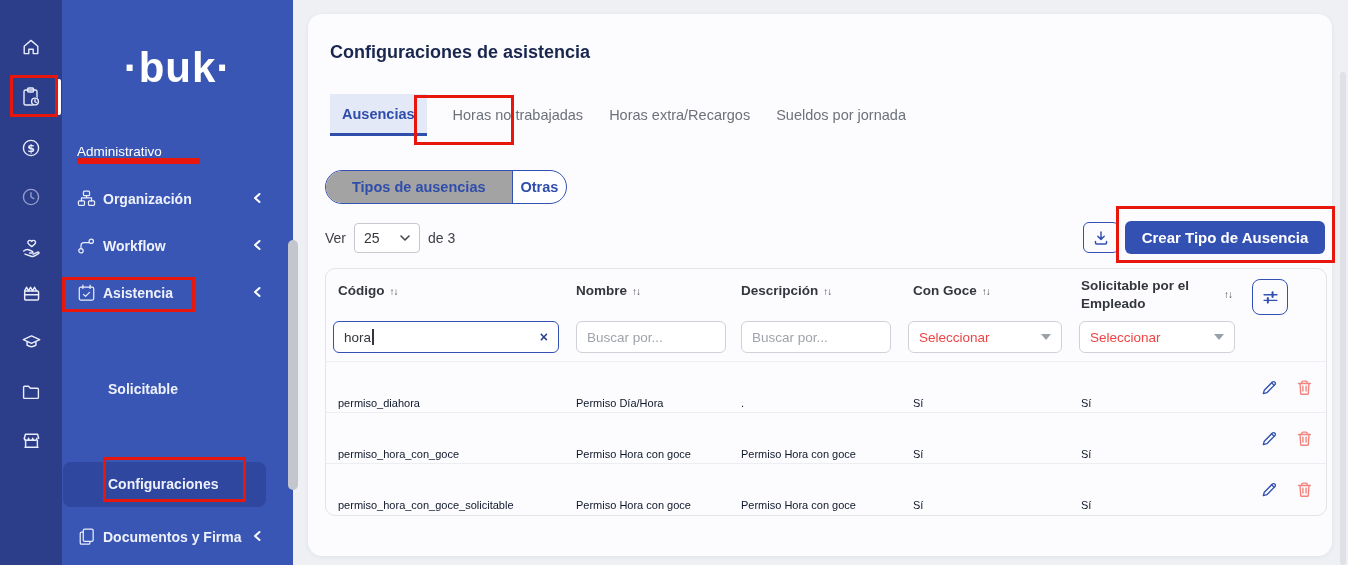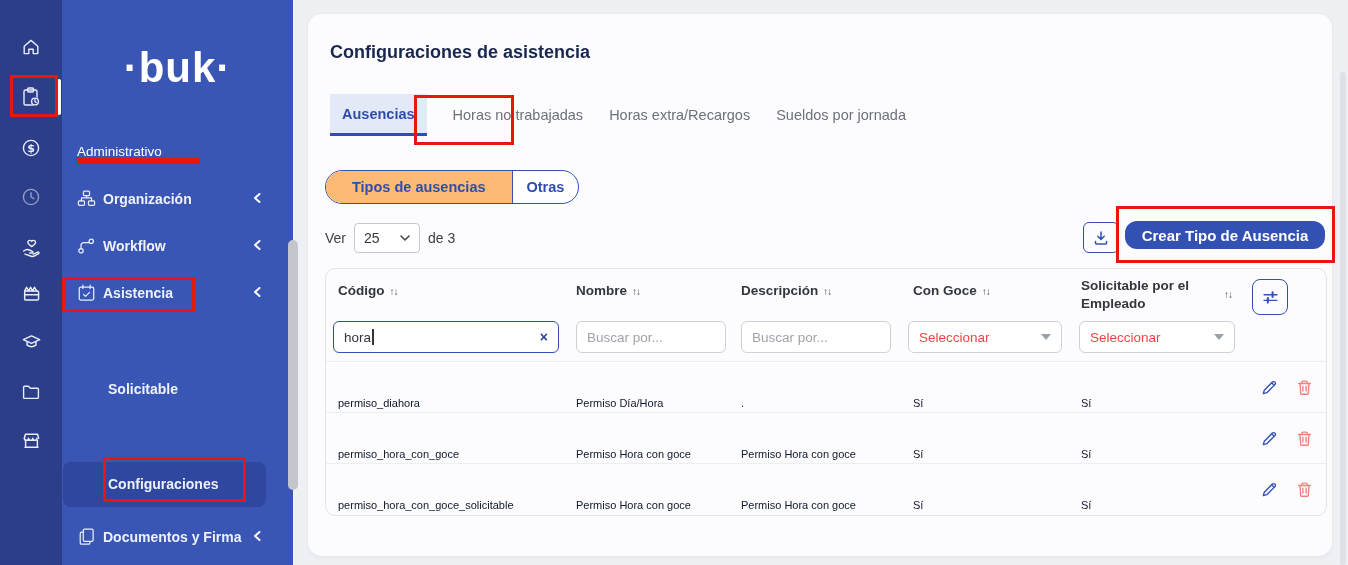--- a/index.html
+++ b/index.html
@@ -29,30 +29,30 @@
   .page-scrollbar{position:absolute;right:2px;top:72px;width:6px;height:493px;background:#dfe1e6;border-radius:3px;cursor:grab}
   
   .card{position:absolute;left:308px;top:14px;width:1024px;height:542px;background:#fcfcfe;border-radius:14px;box-shadow:0 1px 4px rgba(30,40,90,.07)}
   .page-title{position:absolute;left:22px;top:28px;font-size:18px;font-weight:700;color:#19274e}
   
   .tabs{position:absolute;left:22px;top:80px;height:42px;display:flex;align-items:stretch;gap:26px}
   .tab{display:flex;align-items:center;font-size:14.5px;color:#6d717a;cursor:pointer;white-space:nowrap}
   .tab.active{background:#e4e9f8;color:#2f4dab;font-weight:700;padding:0 12px;border-bottom:3px solid #2f4dab;box-sizing:border-box}
   
   .seg{position:absolute;left:17px;top:156px;height:34px;display:inline-flex;border:1.5px solid #3351b2;border-radius:18px;overflow:hidden;background:#fff;box-sizing:border-box}
-  .seg .segi{display:flex;align-items:center;padding:0 14px;font-size:14.5px;font-weight:600;color:#2f4dab;cursor:pointer;white-space:nowrap}
-  .seg .segi.active{background:#fdba74;padding:8px 26px}
+  .seg .segi{display:flex;align-items:center;padding:0 8px;font-size:14.5px;font-weight:600;color:#2f4dab;cursor:pointer;white-space:nowrap}
+  .seg .segi.active{background:#a3a3a3;padding:8px 26px}
   .seg .segi + .segi{border-left:1.5px solid #3351b2}
   
   .pagerow{position:absolute;left:17px;top:208px;height:31px;display:flex;align-items:center;gap:8px;font-size:14px;color:#3c3f46}
   .mini-select{width:66px;height:30px;border:1px solid #c6c8cf;border-radius:4px;background:#fff;display:flex;align-items:center;justify-content:space-between;padding:0 9px;box-sizing:border-box;cursor:pointer;color:#33363c}
   
   .dl-btn{position:absolute;left:775px;top:208px;width:36px;height:31px;border:1.5px solid #3351b2;border-radius:6px;background:#fcfcfe;display:flex;align-items:center;justify-content:center;cursor:pointer;box-sizing:border-box}
   .dl-btn svg{stroke:#3351b2;fill:none;stroke-width:1.5;stroke-linecap:round;stroke-linejoin:round}
-  .create-btn{position:absolute;left:817px;top:207px;width:200px;height:28px;background:#3351b2;border:none;border-radius:12px;color:#fff;font-size:15px;font-weight:700;font-family:inherit;cursor:pointer}
+  .create-btn{position:absolute;left:817px;top:207px;width:200px;height:33px;background:#3351b2;border:none;border-radius:6px;color:#fff;font-size:15px;font-weight:700;font-family:inherit;cursor:pointer}
   
   .tbl{position:absolute;left:17px;top:254px;width:1002px;height:248px;border:1px solid #e3e4e9;border-radius:10px;background:#fcfcfe;box-sizing:border-box;overflow:hidden}
   .th{position:absolute;top:14px;font-size:13.5px;font-weight:700;color:#33363d;cursor:pointer;white-space:nowrap}
   .th .sort, .sort{font-size:10px;color:#4a4d55;letter-spacing:-1px;margin-left:5px}
   .th.wrap{width:132px;white-space:normal;line-height:1.3;top:8px}
   .sort-abs{position:absolute;left:893px;top:20px;cursor:pointer}
   .cols-btn{position:absolute;left:926px;top:10px;width:36px;height:36px;border:1.5px solid #3351b2;border-radius:8px;background:#fcfcfe;display:flex;align-items:center;justify-content:center;cursor:pointer;box-sizing:border-box}
   .cols-btn svg{stroke:#3351b2;fill:none;stroke-linecap:round}
   .fin{position:absolute;top:52px;height:32px;box-sizing:border-box;border:1px solid #cfd1d8;border-radius:6px;background:#fff;font-size:13.5px;color:#33363c;display:flex;align-items:center;padding:0 10px}
   input.fin{display:inline-block;padding:0 10px;font-family:inherit}

